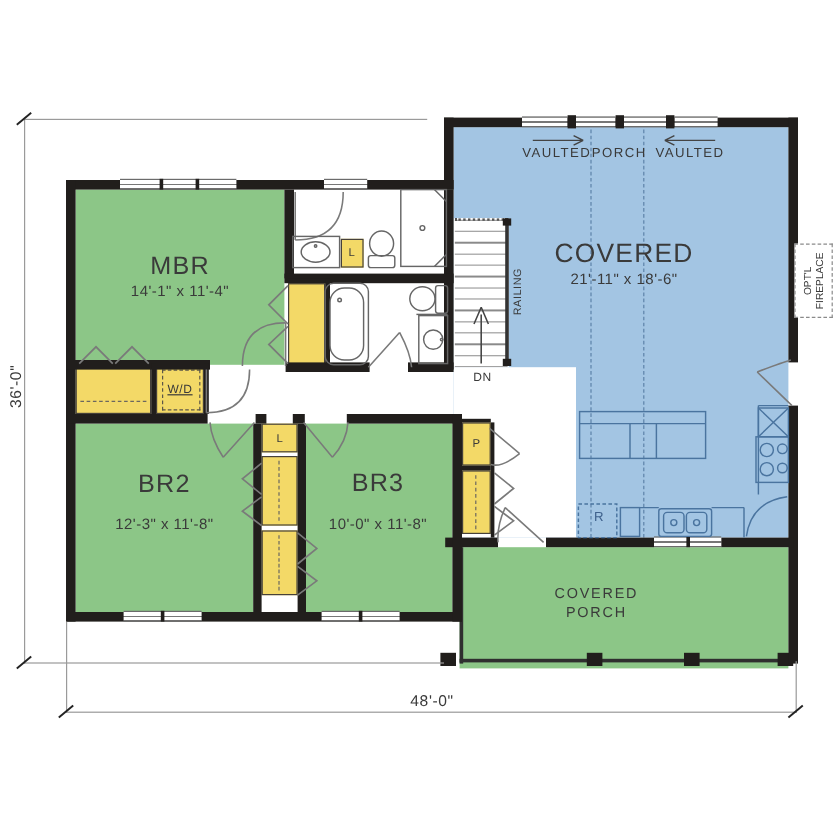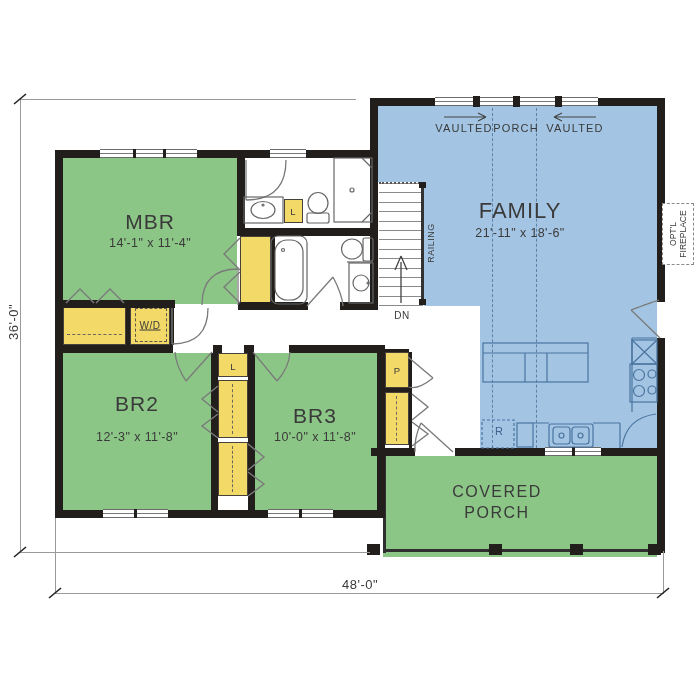--- a/index.html
+++ b/index.html
@@ -216,27 +216,27 @@
       <path d="M622,447 Q626,418 656,414"></path>
     </g>
   </svg>
 
   <div class="lbl rname" style="left:150px;top:222px;">MBR</div>
   <div class="lbl rdims" style="left:150px;top:243px;">14'-1" x 11'-4"</div>
 
   <div class="lbl rname" style="left:137px;top:404px;">BR2</div>
   <div class="lbl rdims" style="left:137px;top:437px;">12'-3" x 11'-8"</div>
 
-  <div class="lbl rname" style="left:315px;top:416px;text-align:right;">BR3</div>
+  <div class="lbl rname" style="left:315px;top:403px;text-align:right;">BR3</div>
   <div class="lbl rdims" style="left:315px;top:437px;">10'-0" x 11'-8"</div>
 
-  <div class="lbl rname" style="left:520px;top:211px;font-size:22px;">FAMILY</div>
+  <div class="lbl rname" style="left:520px;top:211px;font-size:22px;">COVERED</div>
   <div class="lbl rdims" style="left:520px;top:233px;">21'-11" x 18'-6"</div>
 
-  <div class="lbl" style="left:497px;top:503px;font-size:16px;letter-spacing:1.5px;white-space:normal;width:92px;line-height:1.3;">COVERED PORCH</div>
+  <div class="lbl" style="left:497px;top:503px;font-size:12px;letter-spacing:1.5px;white-space:normal;width:92px;line-height:1.3;">COVERED PORCH</div>
 
   <div class="lbl ceil" style="left:464px;top:128px;">VAULTED</div>
   <div class="lbl ceil" style="left:516px;top:128px;">PORCH</div>
   <div class="lbl ceil" style="left:575px;top:128px;">VAULTED</div>
 
   <div class="lbl tiny" style="left:150px;top:325px;text-decoration:underline;">W/D</div>
   <div class="lbl" style="left:233px;top:366px;font-size:9.5px;">L</div>
   <div class="lbl" style="left:293px;top:211px;font-size:9.5px;">L</div>
   <div class="lbl" style="left:397px;top:370px;font-size:9.5px;">P</div>
   <div class="lbl" style="left:499px;top:431px;font-size:11px;color:#3f618c;">R</div>

